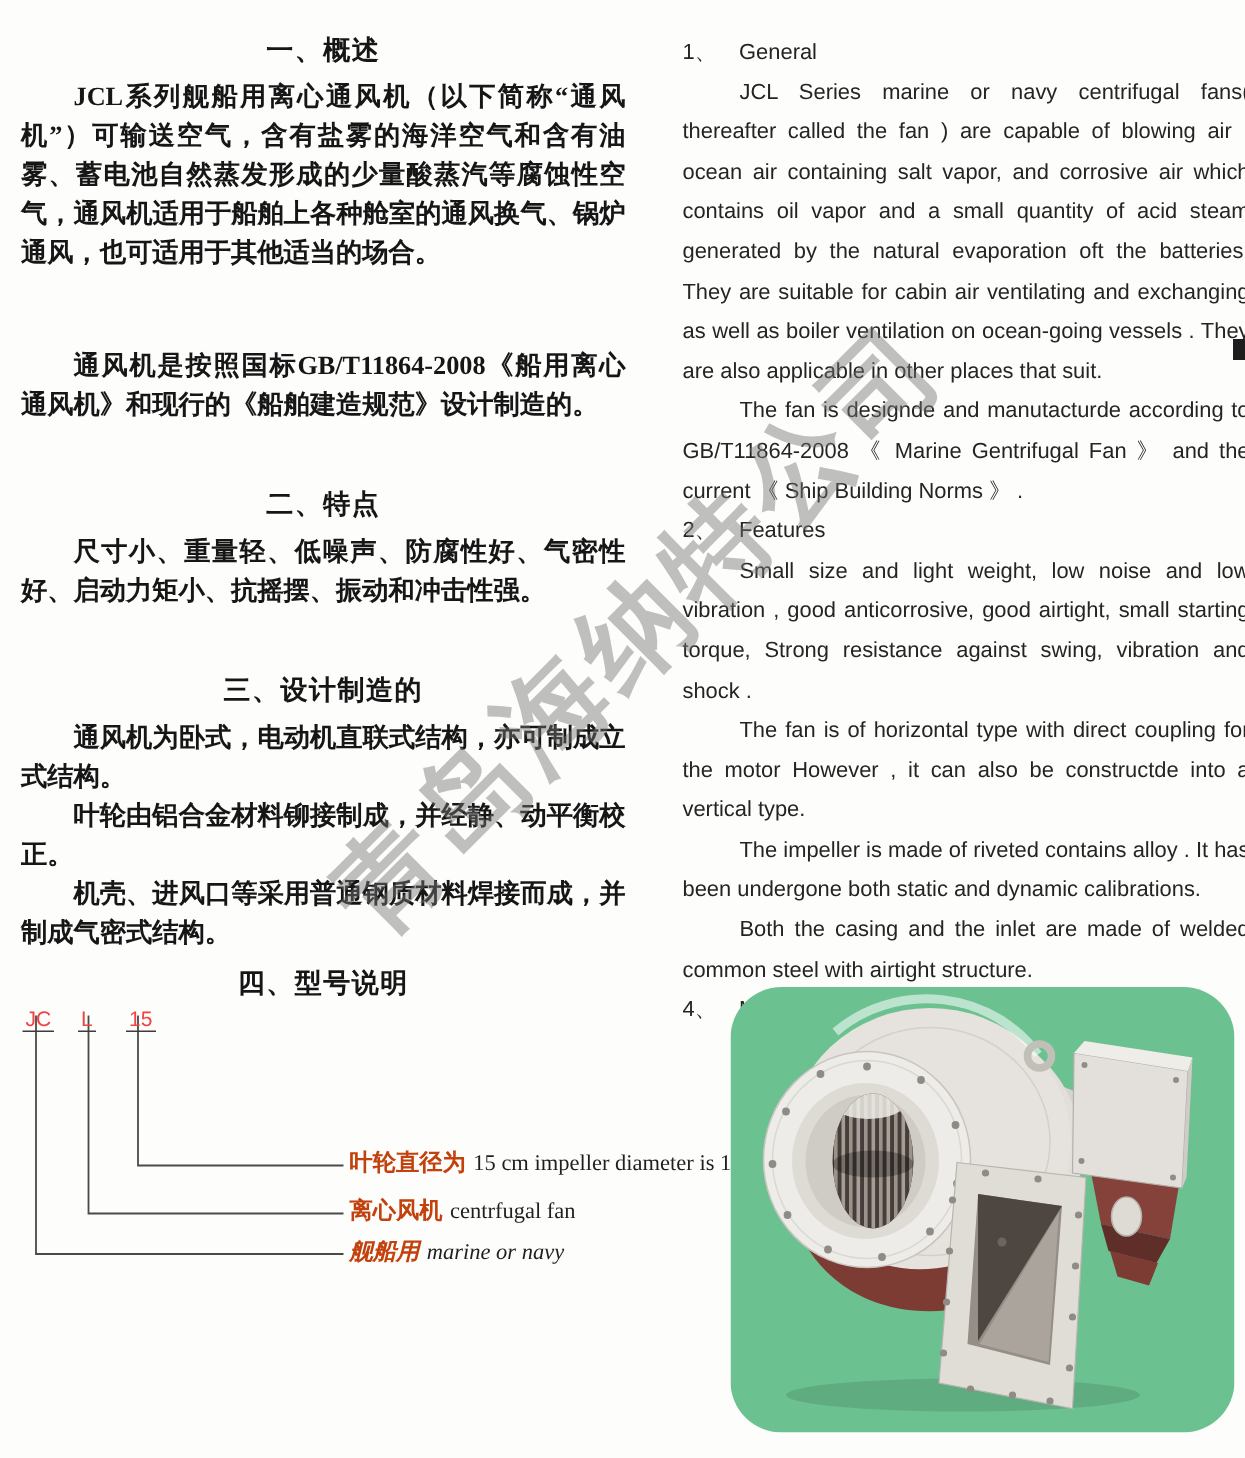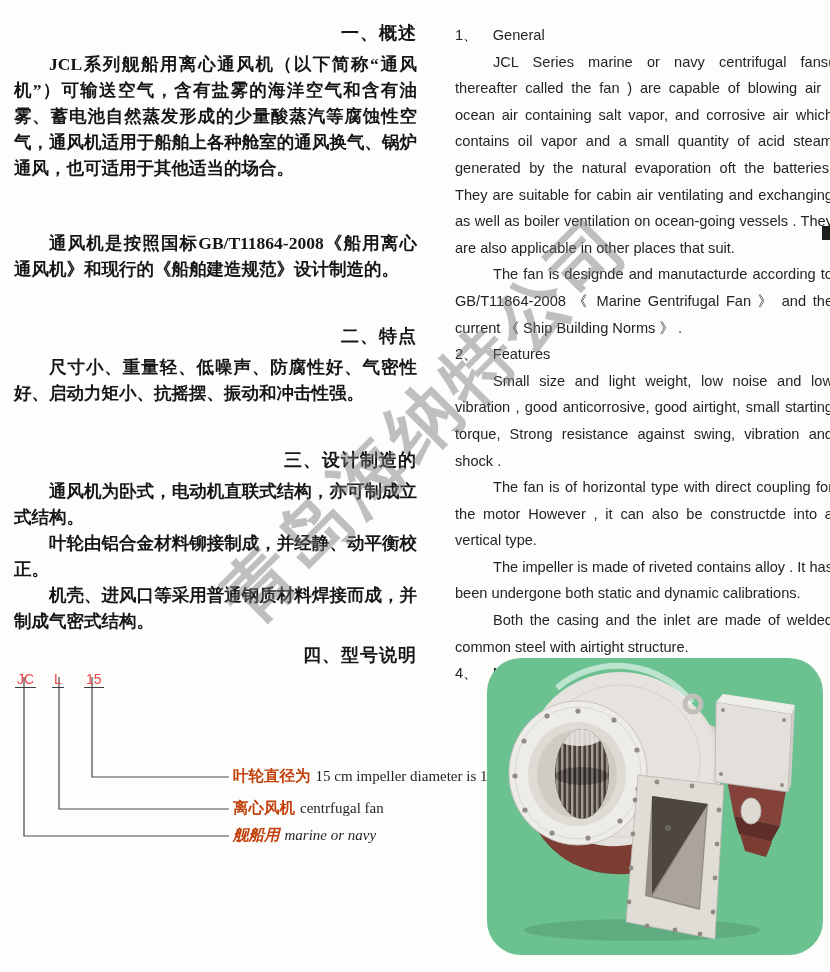--- a/index.html
+++ b/index.html
@@ -17,21 +17,21 @@
     font-weight:700; font-size:72px; letter-spacing:5px;
     color:rgba(118,118,118,0.46);
     white-space:nowrap; z-index:6; pointer-events:none;
   }
   
   .col-zh {
     position:absolute; left:14px; top:20px; width:403px; z-index:2;
     font-family:"Liberation Serif", serif; font-weight:700;
     color:#161616; font-size:17.5px; line-height:26px; text-align:justify;
   }
-  .zh-h { font-size:18px; margin-bottom:5px; letter-spacing:1px; text-align:right; }
+  .zh-h { font-size:18px; margin-bottom:5px; letter-spacing:1px; text-align:center; }
   .zh-p { text-indent:2em; }
   .gap-lg { margin-top:49px; }
   .gap-md { margin-top:41px; }
   .gap-sm { margin-top:8px; }
   
   .col-en {
     position:absolute; left:455px; top:22px; width:378px; z-index:2;
     font-family:"Liberation Sans", sans-serif;
     color:#242424; font-size:14.6px; line-height:26.6px; text-align:justify;
   }

